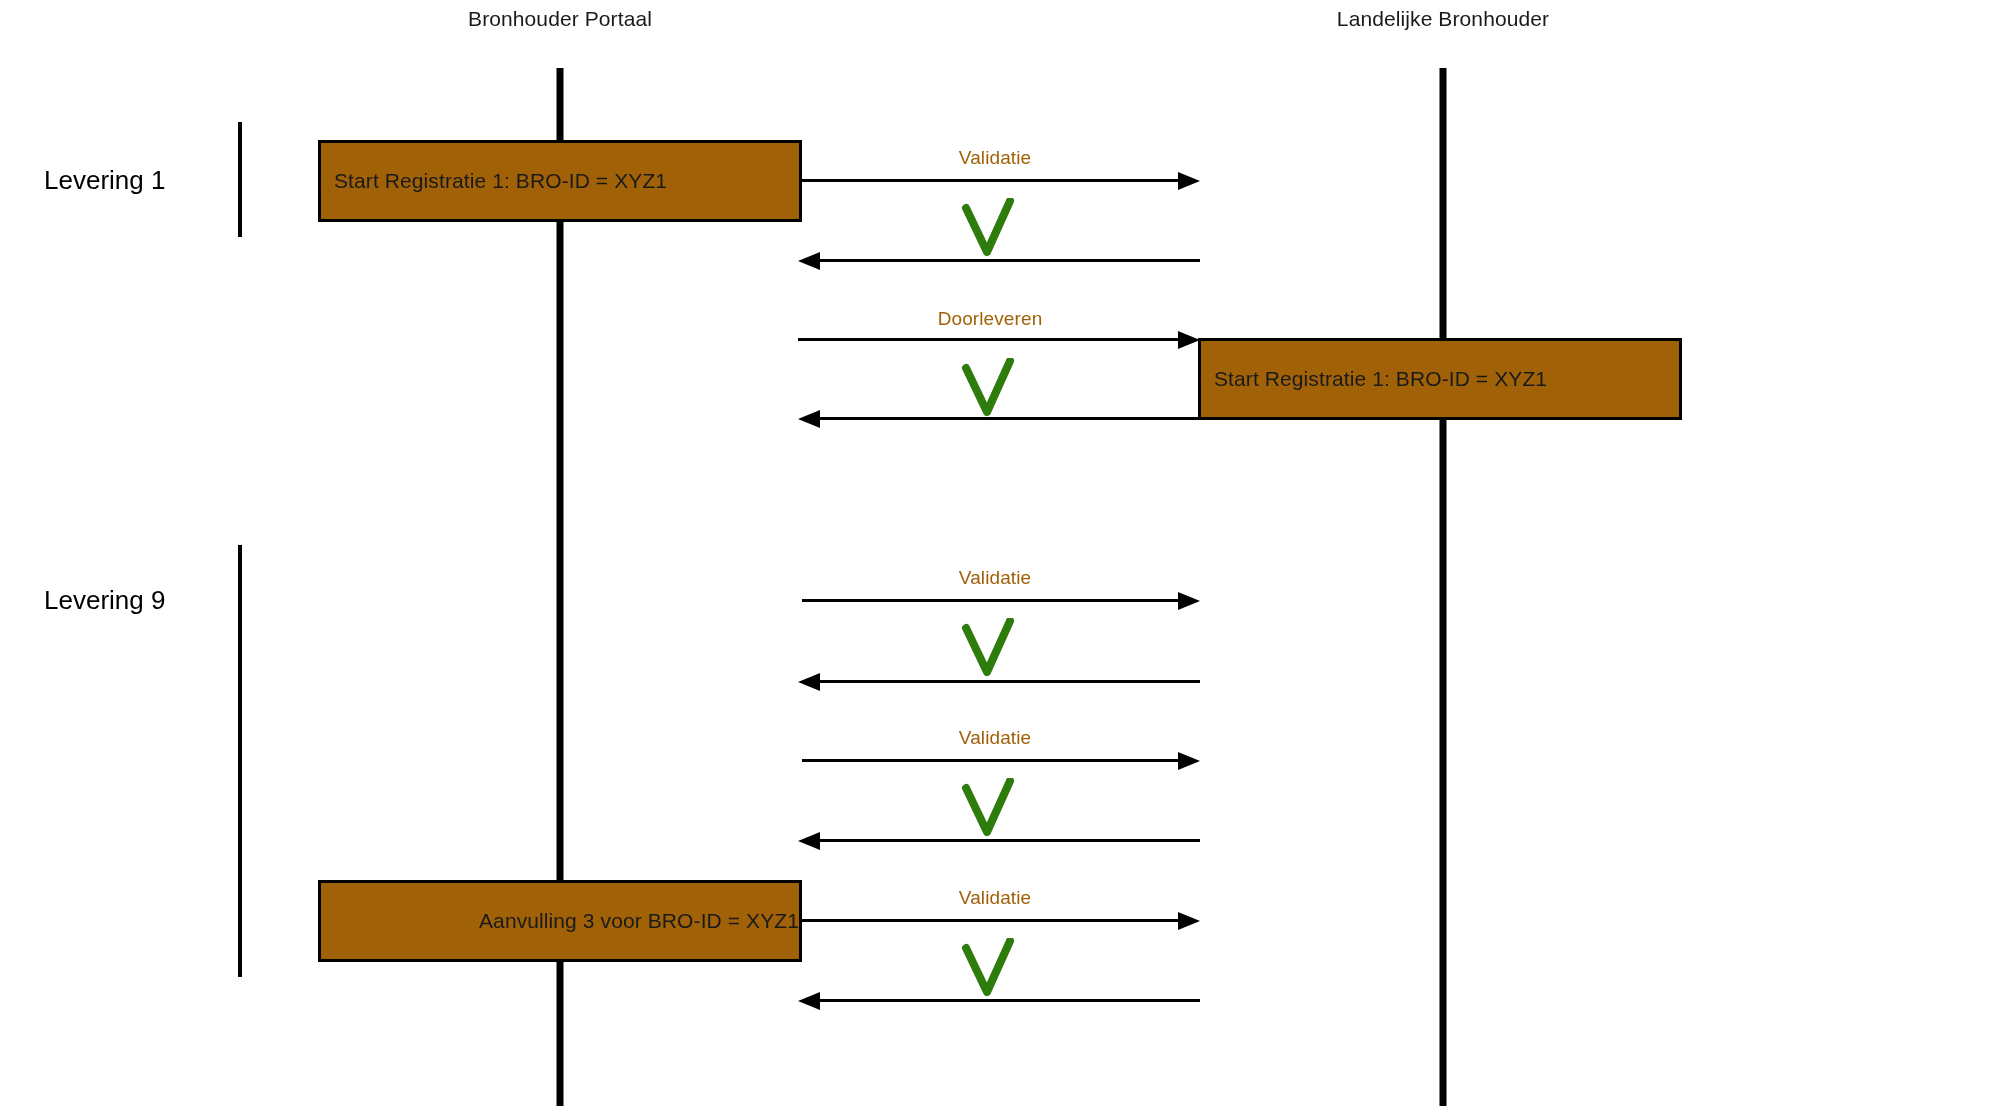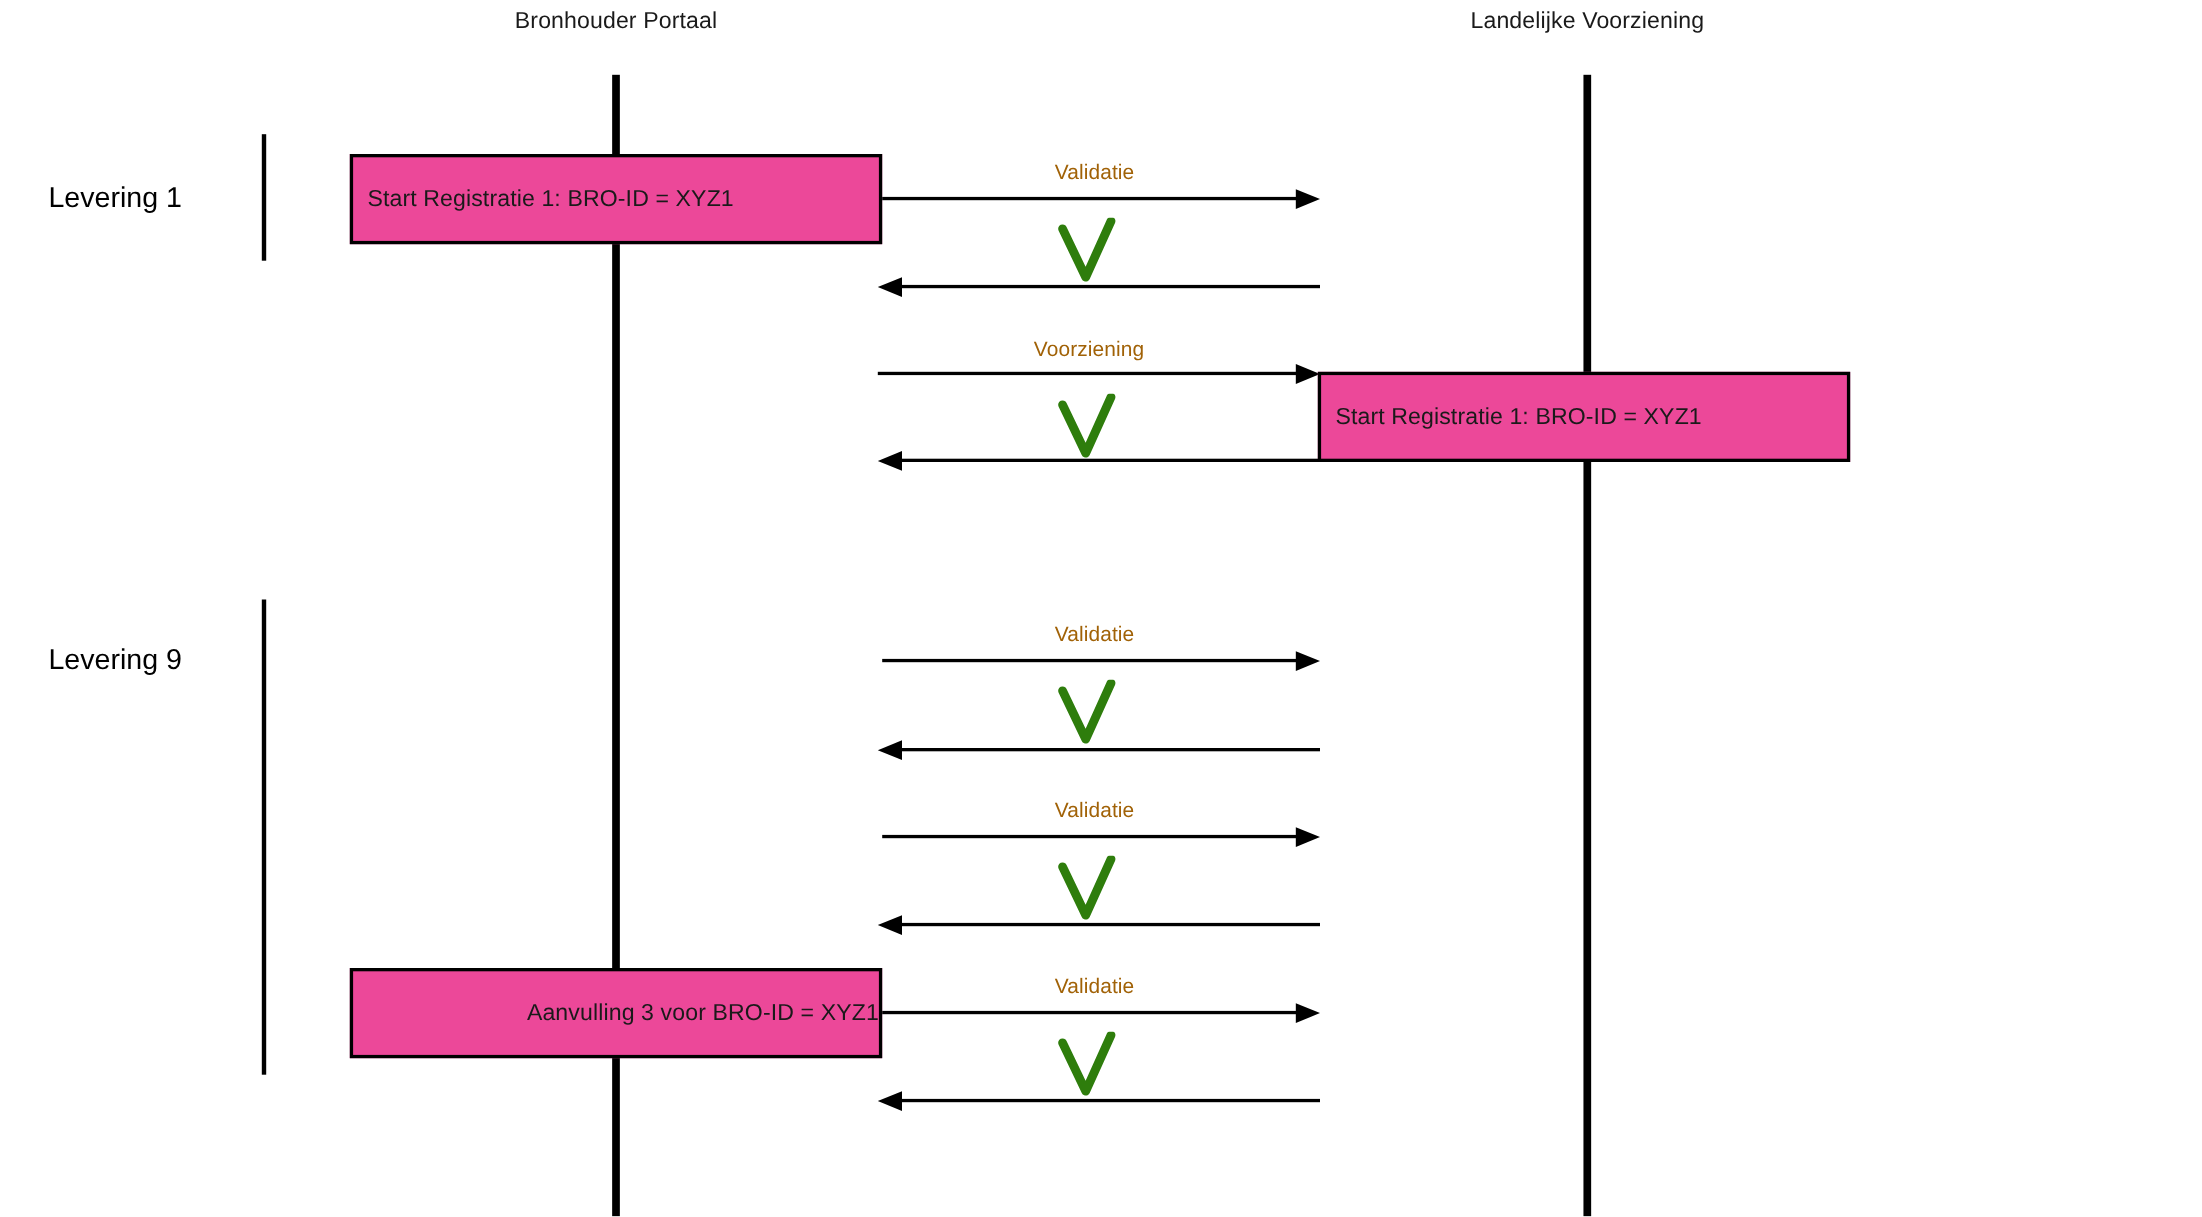--- a/index.html
+++ b/index.html
@@ -45,21 +45,21 @@
     position: absolute;
     font-size: 26px;
     color: #000000;
     white-space: nowrap;
     transform: translateY(-50%);
   }
   
   .msg-box {
     position: absolute;
     border: 3px solid #000000;
-    background: #ec4899;
+    background: #a16207;
     box-sizing: border-box;
     display: flex;
     align-items: center;
   }
   .msg-box-label {
     font-size: 21px;
     color: #1a1a1a;
     padding-left: 13px;
     white-space: nowrap;
     letter-spacing: 0.1px;
@@ -106,21 +106,21 @@
     white-space: pre-line;
     letter-spacing: 0.1px;
   }
 </style>
 </head>
 <body>
 
 <div id="canvas">
 
   <div class="lifeline-title" style="left:560px; top:7px;">Bronhouder Portaal</div>
-  <div class="lifeline-title" style="left:1443px; top:7px;">Landelijke Voorziening</div>
+  <div class="lifeline-title" style="left:1443px; top:7px;">Landelijke Bronhouder</div>
 
   <div class="lifeline-bar" style="left:560px; top:68px; height:1038px;"></div>
   <div class="lifeline-bar" style="left:1443px; top:68px; height:1038px;"></div>
 
   <div class="group-bracket" style="left:238px; top:122px; height:115px;"></div>
   <div class="group-label" style="left:44px; top:180px;">Levering 1</div>
 
   <div class="group-bracket" style="left:238px; top:545px; height:432px;"></div>
   <div class="group-label" style="left:44px; top:600px;">Levering 9</div>
 
@@ -134,21 +134,21 @@
 
   <div class="check-mark" style="left:990px; top:198px;">
     <svg width="60" height="62" viewBox="0 0 60 62">
       <path d="M 6 10 L 27 54 L 50 3" stroke="#2E7D0C" stroke-width="8" fill="none" stroke-linecap="round" stroke-linejoin="round"></path>
     </svg>
   </div>
 
   <div class="arrow-line" style="left:820px; top:259px; width:380px;"></div>
   <div class="arrow-head left" style="left:798px; top:251.5px;"></div>
 
-  <div class="arrow-label" style="left:990px; top:308px;">Voorziening</div>
+  <div class="arrow-label" style="left:990px; top:308px;">Doorleveren</div>
   <div class="arrow-line" style="left:798px; top:338px; width:382px;"></div>
   <div class="arrow-head right" style="left:1178px; top:330.5px;"></div>
 
   <div class="msg-box" style="left:1198px; top:338px; width:484px; height:82px;">
     <span class="msg-box-label">Start Registratie 1: BRO-ID = XYZ1</span>
   </div>
 
   <div class="check-mark" style="left:990px; top:358px;">
     <svg width="60" height="62" viewBox="0 0 60 62">
       <path d="M 6 10 L 27 54 L 50 3" stroke="#2E7D0C" stroke-width="8" fill="none" stroke-linecap="round" stroke-linejoin="round"></path>

